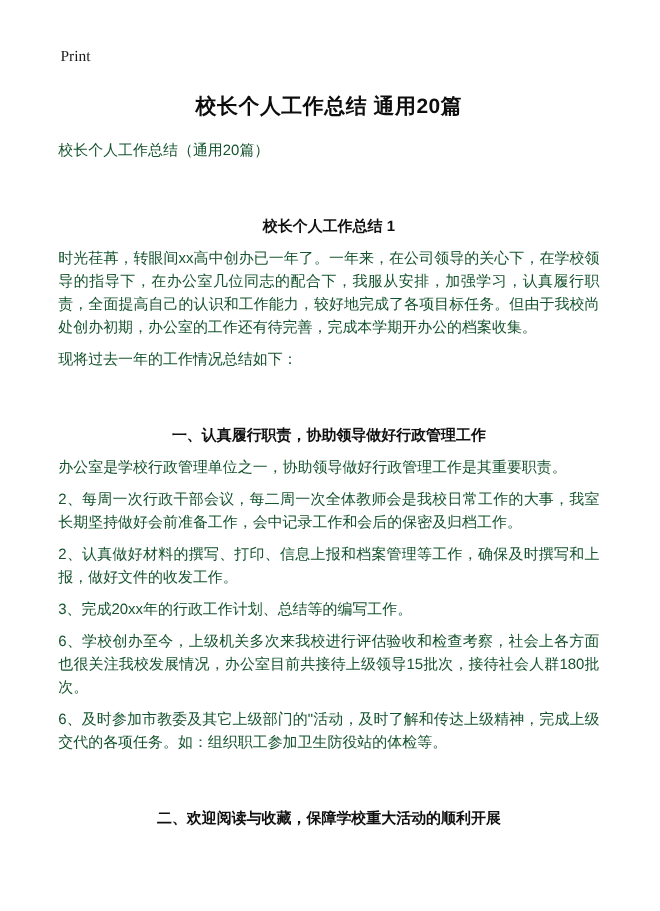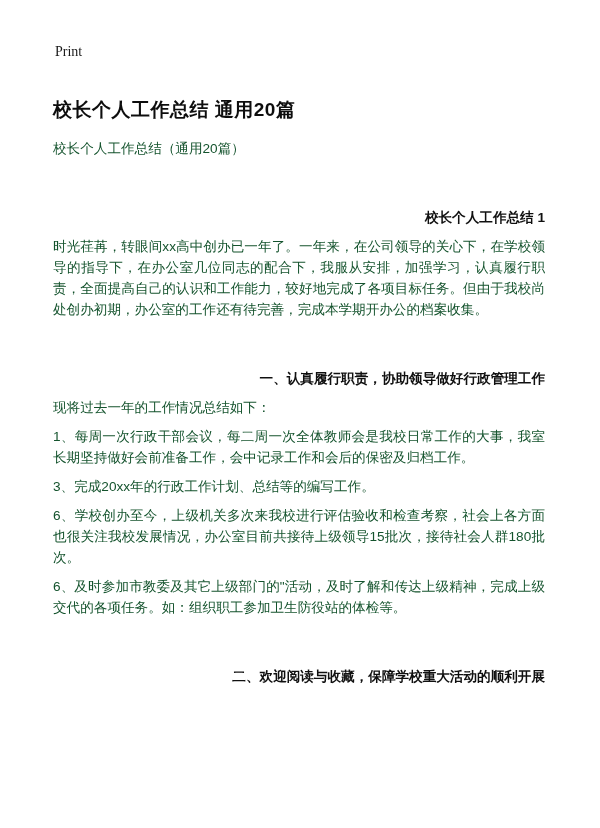--- a/index.html
+++ b/index.html
@@ -26,55 +26,58 @@
     font-size: 14px;
     color: #1a1a1a;
     margin: 0 0 8px 2px;
     display: inline-block;
     cursor: pointer;
   }
   h1.title {
     font-size: 19px;
     line-height: 27px;
     font-weight: bold;
+    text-align: center;
     color: #0d0d0d;
-    margin: 28px 0 0;
+    margin: 16px 0 0;
     letter-spacing: 0.5px;
   }
   .subtitle {
     margin: 15px 0 9px;
   }
   .subtitle, .block {
     font-size: 13.6px;
     line-height: 21px;
     color: #14532d;
     text-align: justify;
   }
   .block {
     margin: 0 0 8px;
   }
   .head {
     font-weight: bold;
     color: #101010;
-    text-align: right;
+    text-align: center;
     margin-top: 48px;
   }
 </style>
 </head>
 <body>
 
 <div class="page">
   <div class="print">Print</div>
 
   <h1 class="title">校长个人工作总结 通用20篇</h1>
 
   <div class="subtitle">校长个人工作总结（通用20篇）</div>
 
   <div class="block head">校长个人工作总结 1</div>
   <div class="block">时光荏苒，转眼间xx高中创办已一年了。一年来，在公司领导的关心下，在学校领导的指导下，在办公室几位同志的配合下，我服从安排，加强学习，认真履行职责，全面提高自己的认识和工作能力，较好地完成了各项目标任务。但由于我校尚处创办初期，办公室的工作还有待完善，完成本学期开办公的档案收集。</div>
+  <div class="block">现将过去一年的工作情况总结如下：</div>
   <div class="block head">一、认真履行职责，协助领导做好行政管理工作</div>
-  <div class="block">现将过去一年的工作情况总结如下：</div>
-  <div class="block">1、每周一次行政干部会议，每二周一次全体教师会是我校日常工作的大事，我室长期坚持做好会前准备工作，会中记录工作和会后的保密及归档工作。</div>
+  <div class="block">办公室是学校行政管理单位之一，协助领导做好行政管理工作是其重要职责。</div>
+  <div class="block">2、每周一次行政干部会议，每二周一次全体教师会是我校日常工作的大事，我室长期坚持做好会前准备工作，会中记录工作和会后的保密及归档工作。</div>
+  <div class="block">2、认真做好材料的撰写、打印、信息上报和档案管理等工作，确保及时撰写和上报，做好文件的收发工作。</div>
   <div class="block">3、完成20xx年的行政工作计划、总结等的编写工作。</div>
   <div class="block">6、学校创办至今，上级机关多次来我校进行评估验收和检查考察，社会上各方面也很关注我校发展情况，办公室目前共接待上级领导15批次，接待社会人群180批次。</div>
   <div class="block">6、及时参加市教委及其它上级部门的"活动，及时了解和传达上级精神，完成上级交代的各项任务。如：组织职工参加卫生防役站的体检等。</div>
   <div class="block head">二、欢迎阅读与收藏，保障学校重大活动的顺利开展</div>
 </div>
 
 </body></html>

